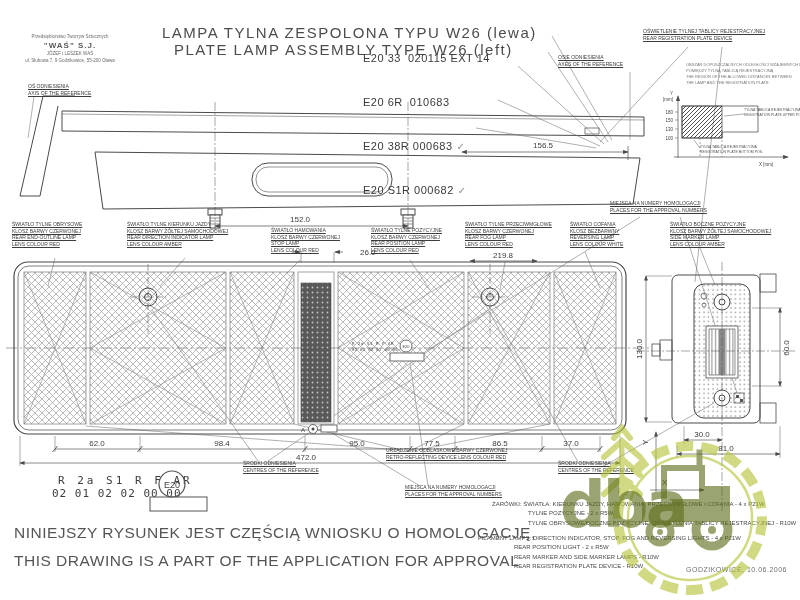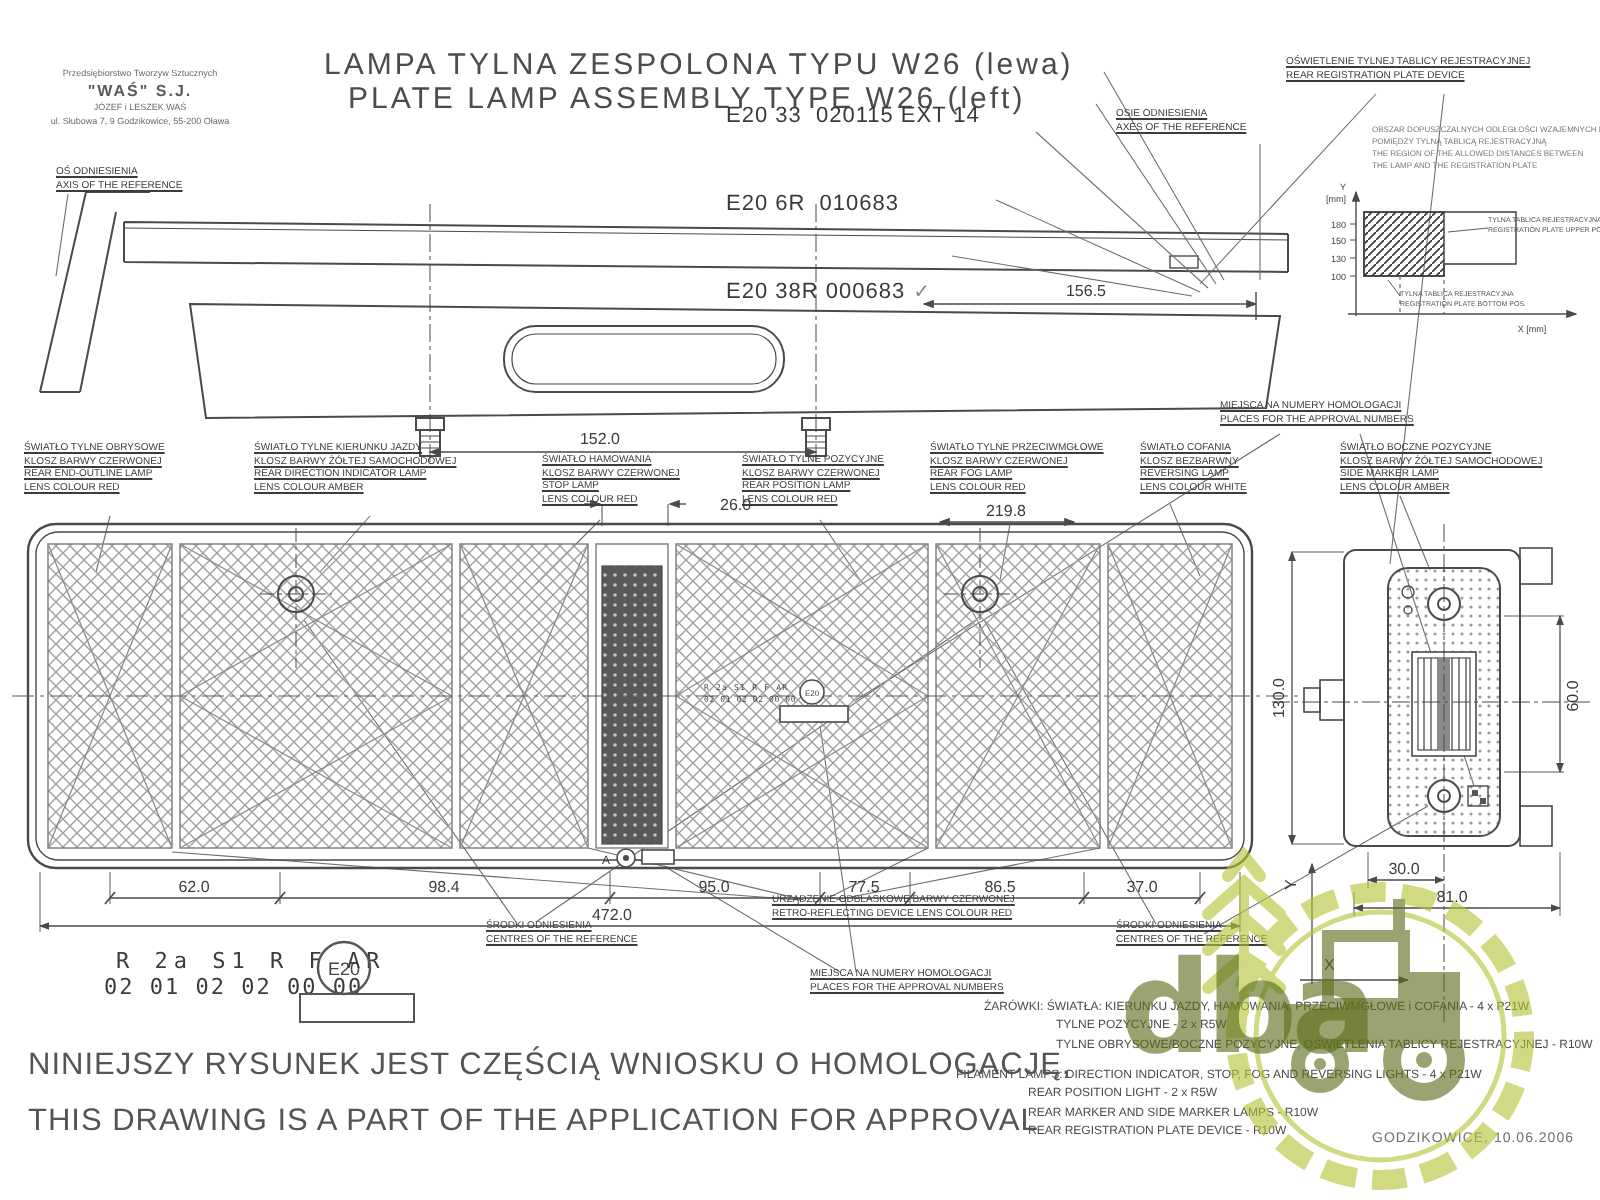--- a/index.html
+++ b/index.html
@@ -256,20 +256,21 @@
 
   <div class="abs title" style="left:148px;top:24px;margin-left:14px;">
     <div>LAMPA TYLNA ZESPOLONA TYPU W26 (lewa)</div>
     <div style="padding-left:12px;">PLATE LAMP ASSEMBLY TYPE W26 (left)</div>
   </div>
 
   <div class="abs approvals" style="left:363px;top:22px;">
     <div><span>E20 33  020115 EXT 14</span><span class="check"></span></div>
     <div><span>E20 6R  010683</span><span class="check"></span></div>
     <div><span>E20 38R 000683</span><span class="check">✓</span></div>
+    <div><span>E20 S1R 000682</span><span class="check">✓</span></div>
   </div>
 
   <div class="abs lbl" style="left:558px;top:54px;">
     <span>OSIE ODNIESIENIA</span>
     <span>AXES OF THE REFERENCE</span>
   </div>
 
   <div class="abs lbl" style="left:643px;top:28px;">
     <span>OŚWIETLENIE TYLNEJ TABLICY REJESTRACYJNEJ</span>
     <span>REAR REGISTRATION PLATE DEVICE</span>

